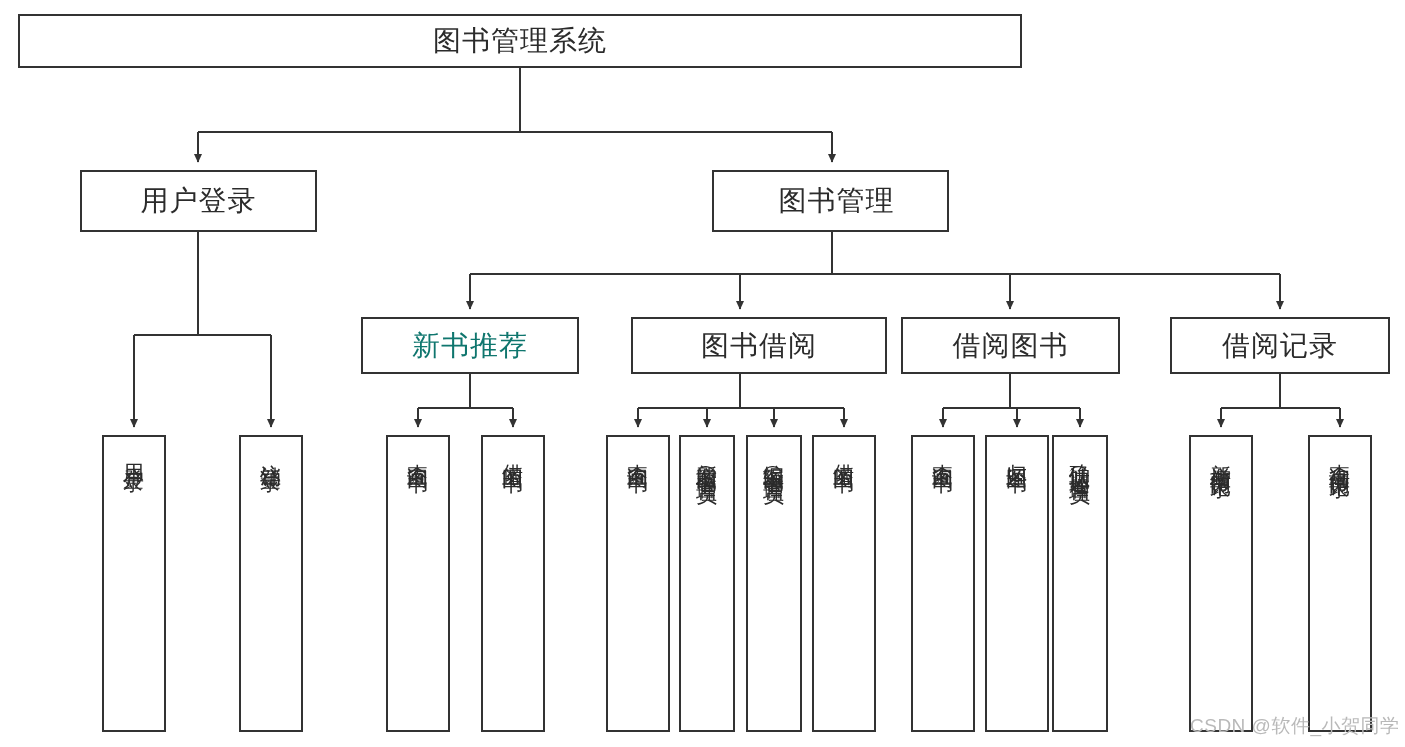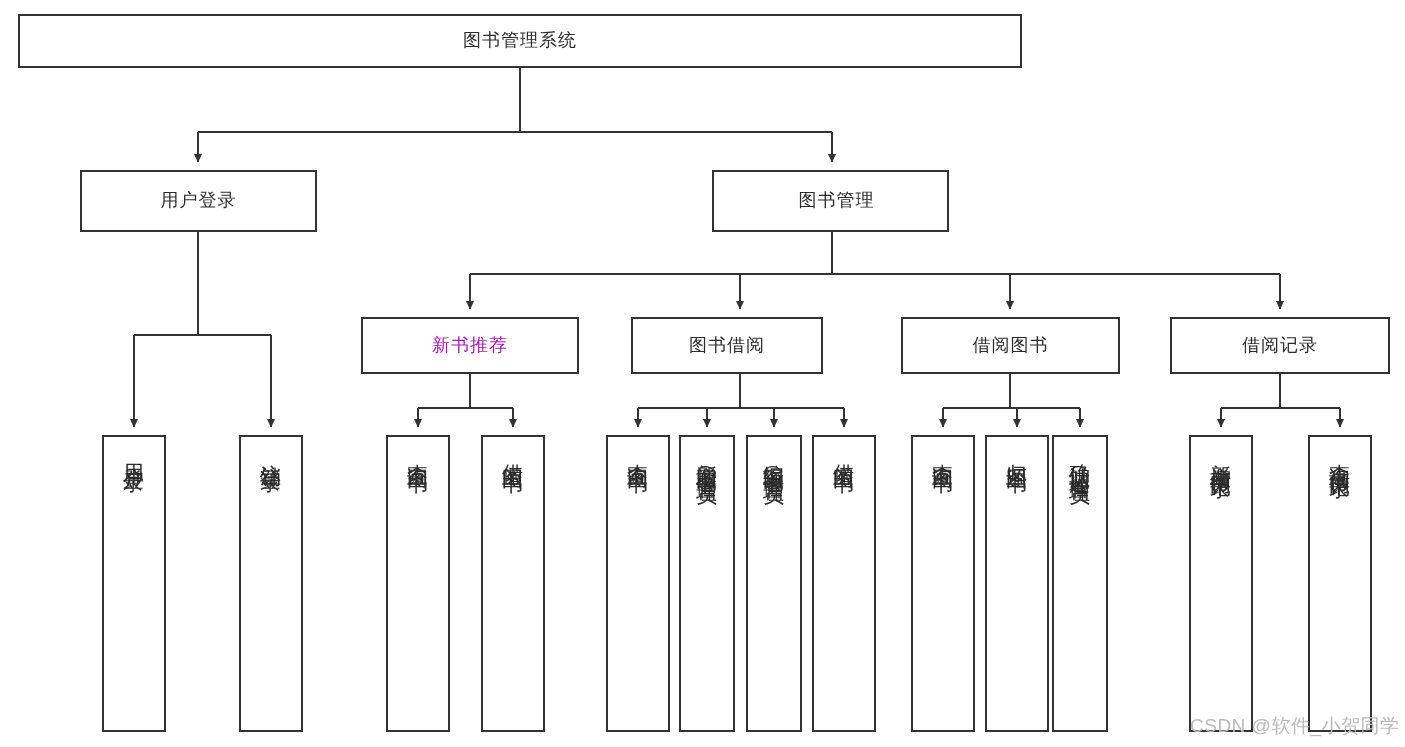--- a/index.html
+++ b/index.html
@@ -28,21 +28,21 @@
     position: absolute;
     box-sizing: border-box;
     background: #ffffff;
     border: 2px solid #333333;
     display: flex;
     align-items: center;
     justify-content: center;
   }
   .node-label {
     color: #2b2b2b;
-    font-size: 18px;
+    font-size: 28px;
     line-height: 1.18;
     letter-spacing: 1px;
     white-space: nowrap;
     text-align: center;
   }
   .node.leaf {
     align-items: flex-start;
     justify-content: center;
     padding-top: 10px;
   }
@@ -124,23 +124,23 @@
   </div>
 
   <div class="node" style="left: 80px; top: 170px; width: 237px; height: 62px; border-color: rgb(51, 51, 51); background: rgb(255, 255, 255);">
     <span class="node-label" style="color: rgb(43, 43, 43);">用户登录</span>
   </div>
   <div class="node" style="left: 712px; top: 170px; width: 237px; height: 62px; border-color: rgb(51, 51, 51); background: rgb(255, 255, 255); padding-left: 12px;">
     <span class="node-label" style="color: rgb(43, 43, 43);">图书管理</span>
   </div>
 
   <div class="node" style="left: 361px; top: 317px; width: 218px; height: 57px; border-color: rgb(51, 51, 51); background: rgb(255, 255, 255);">
-    <span class="node-label" style="color: #a21caf;">新书推荐</span>
+    <span class="node-label" style="color: #0f766e;">新书推荐</span>
   </div>
-  <div class="node" style="left: 631px; top: 317px; width: 192px; height: 57px; border-color: rgb(51, 51, 51); background: rgb(255, 255, 255);">
+  <div class="node" style="left: 631px; top: 317px; width: 256px; height: 57px; border-color: rgb(51, 51, 51); background: rgb(255, 255, 255);">
     <span class="node-label" style="color: rgb(43, 43, 43);">图书借阅</span>
   </div>
   <div class="node" style="left: 901px; top: 317px; width: 219px; height: 57px; border-color: rgb(51, 51, 51); background: rgb(255, 255, 255);">
     <span class="node-label" style="color: rgb(43, 43, 43);">借阅图书</span>
   </div>
   <div class="node" style="left: 1170px; top: 317px; width: 220px; height: 57px; border-color: rgb(51, 51, 51); background: rgb(255, 255, 255);">
     <span class="node-label" style="color: rgb(43, 43, 43);">借阅记录</span>
   </div>
 
   <div class="node leaf" style="left: 102px; top: 435px; width: 64px; height: 297px; border-color: rgb(51, 51, 51); background: rgb(255, 255, 255);">

